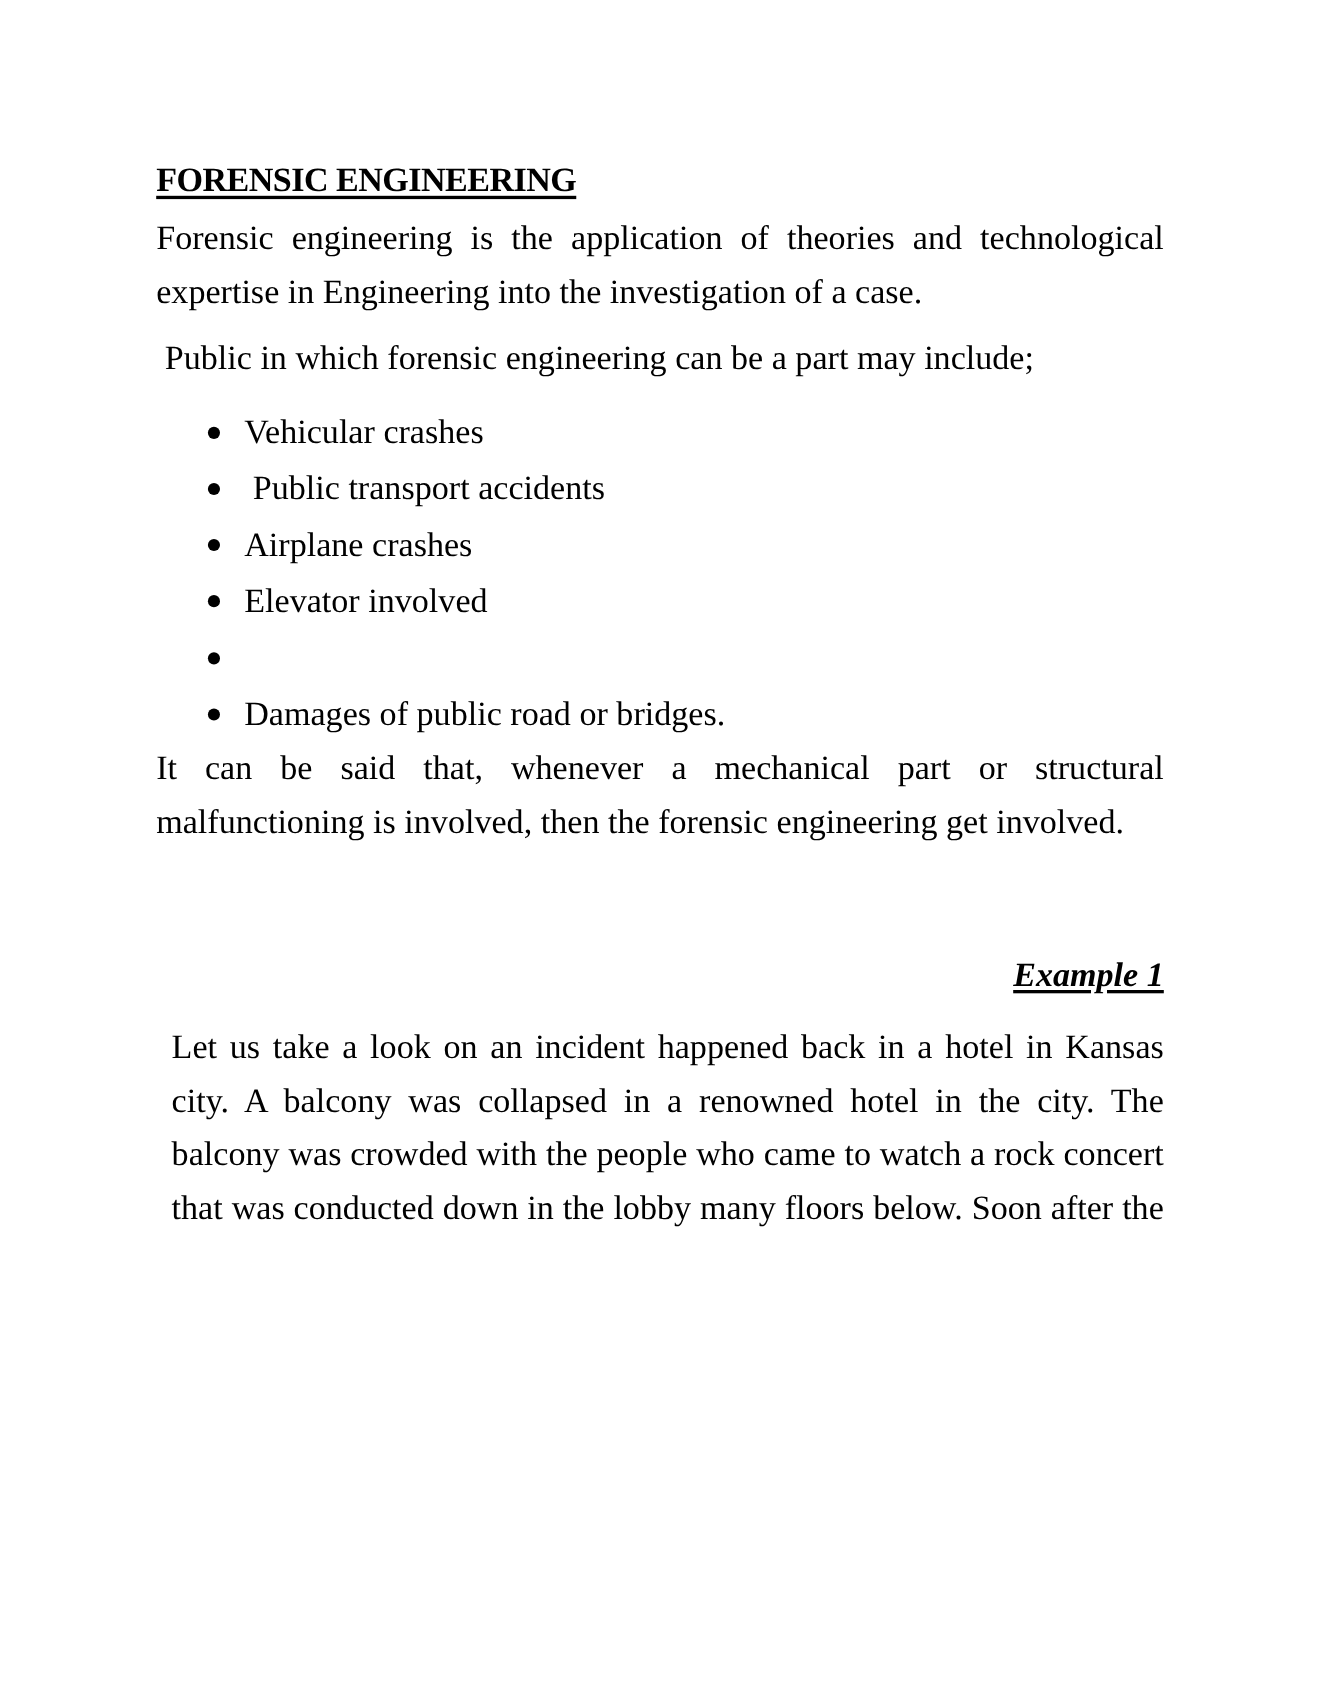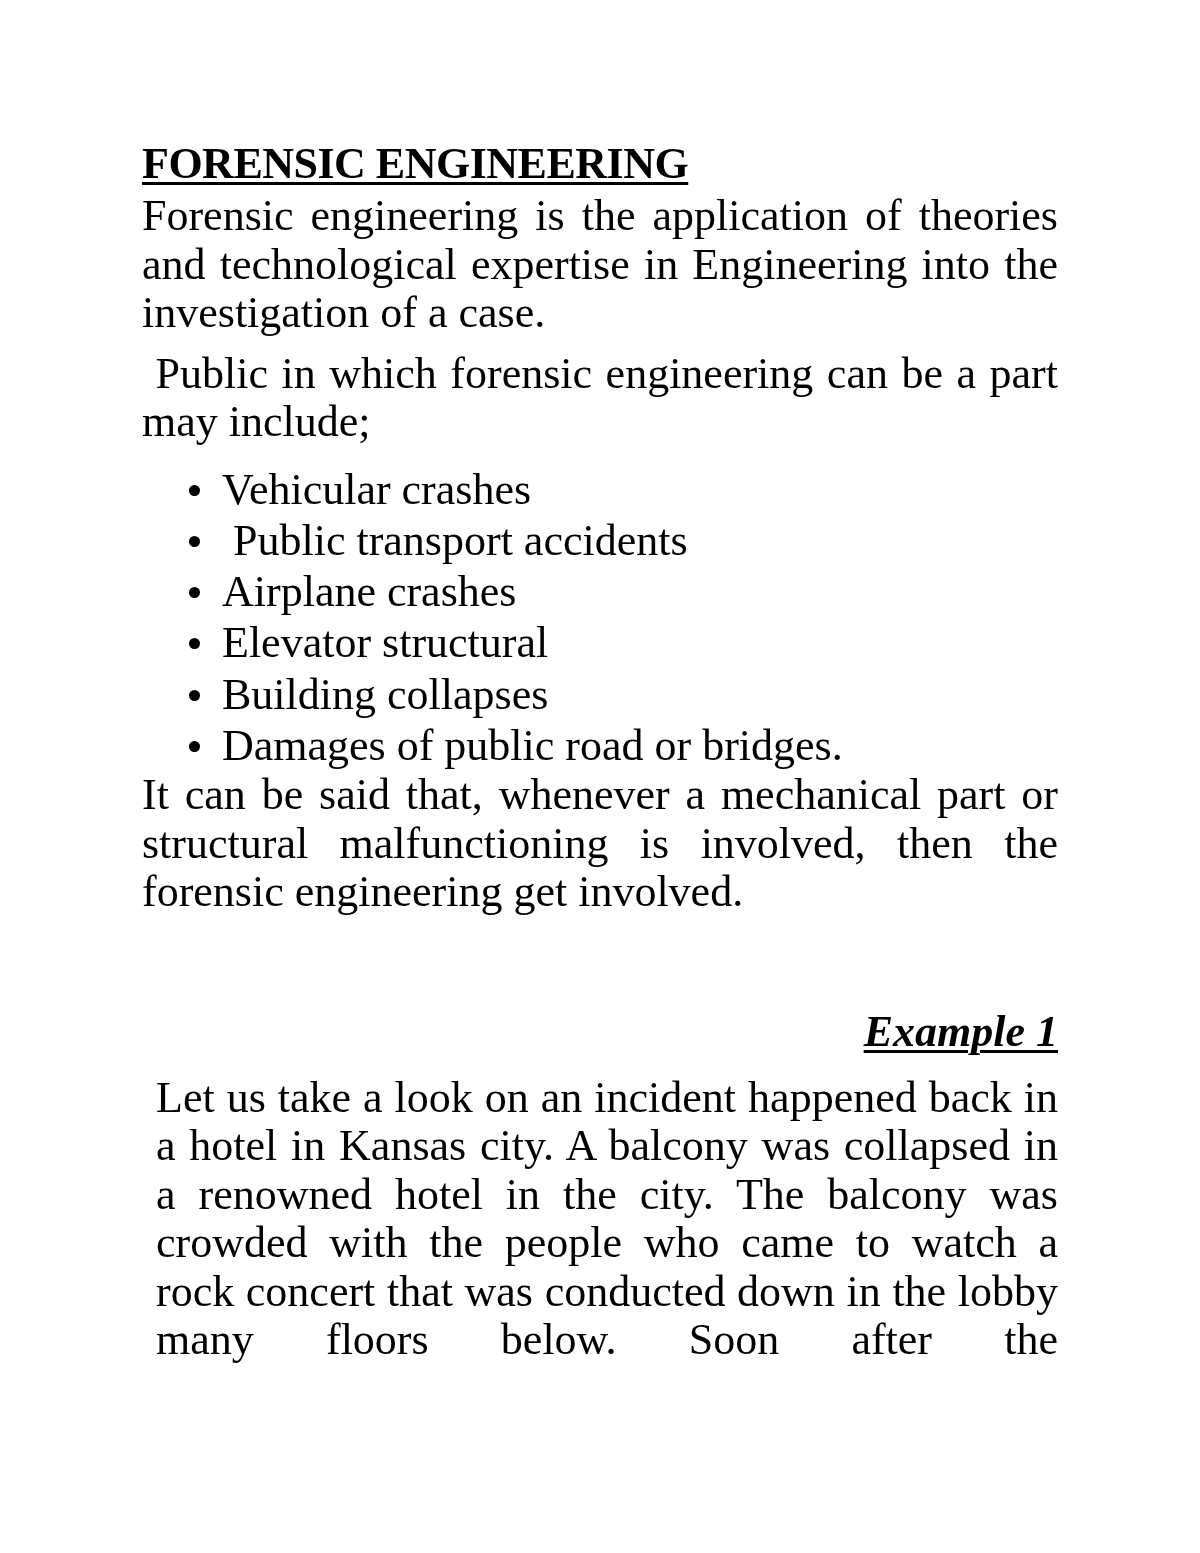--- a/index.html
+++ b/index.html
@@ -9,21 +9,21 @@
       position: relative;
       overflow: hidden;
       font-family: "Liberation Serif", "DejaVu Serif", serif;
       color: #000000;
     }
     .page {
       position: absolute;
       left: 142px;
       top: 140px;
       width: 916px;
-      font-size: 44px;
+      font-size: 31px;
       line-height: 48.5px;
     }
     .title {
       font-weight: bold;
       text-decoration: underline;
       text-decoration-thickness: 3px;
       text-underline-offset: 4px;
       margin: 0 0 4px 0;
       line-height: 48px;
       letter-spacing: -0.5px;
@@ -74,22 +74,22 @@
   <div class="title">FORENSIC ENGINEERING</div>
 
   <p class="para">Forensic engineering is the application of theories and technological expertise in Engineering into the investigation of a case.</p>
 
   <p class="para p2">&nbsp;<span>Public in which forensic engineering can be a part may include;</span></p>
 
   <ul class="bullets">
     <li><span class="bullet-dot"></span><span>Vehicular crashes</span></li>
     <li><span class="bullet-dot"></span><span style="white-space: pre;"> Public transport accidents</span></li>
     <li><span class="bullet-dot"></span><span>Airplane crashes</span></li>
-    <li><span class="bullet-dot"></span><span>Elevator structural</span></li>
-    <li><span class="bullet-dot"></span><span>Building collapses</span></li>
+    <li><span class="bullet-dot"></span><span>Elevator involved</span></li>
+    <li><span class="bullet-dot"></span></li>
     <li><span class="bullet-dot"></span><span>Damages of public road or bridges.</span></li>
   </ul>
 
   <p class="para p3">It can be said that, whenever a mechanical part or structural malfunctioning is involved, then the forensic engineering get involved.</p>
 
   <div class="example">Example 1</div>
 
   <p class="para p4 justify-last">Let us take a look on an incident happened back in a hotel in Kansas city. A balcony was collapsed in a renowned hotel in the city. The balcony was crowded with the people who came to watch a rock concert that was conducted down in the lobby many floors below. Soon after the</p>
 </div>
 

